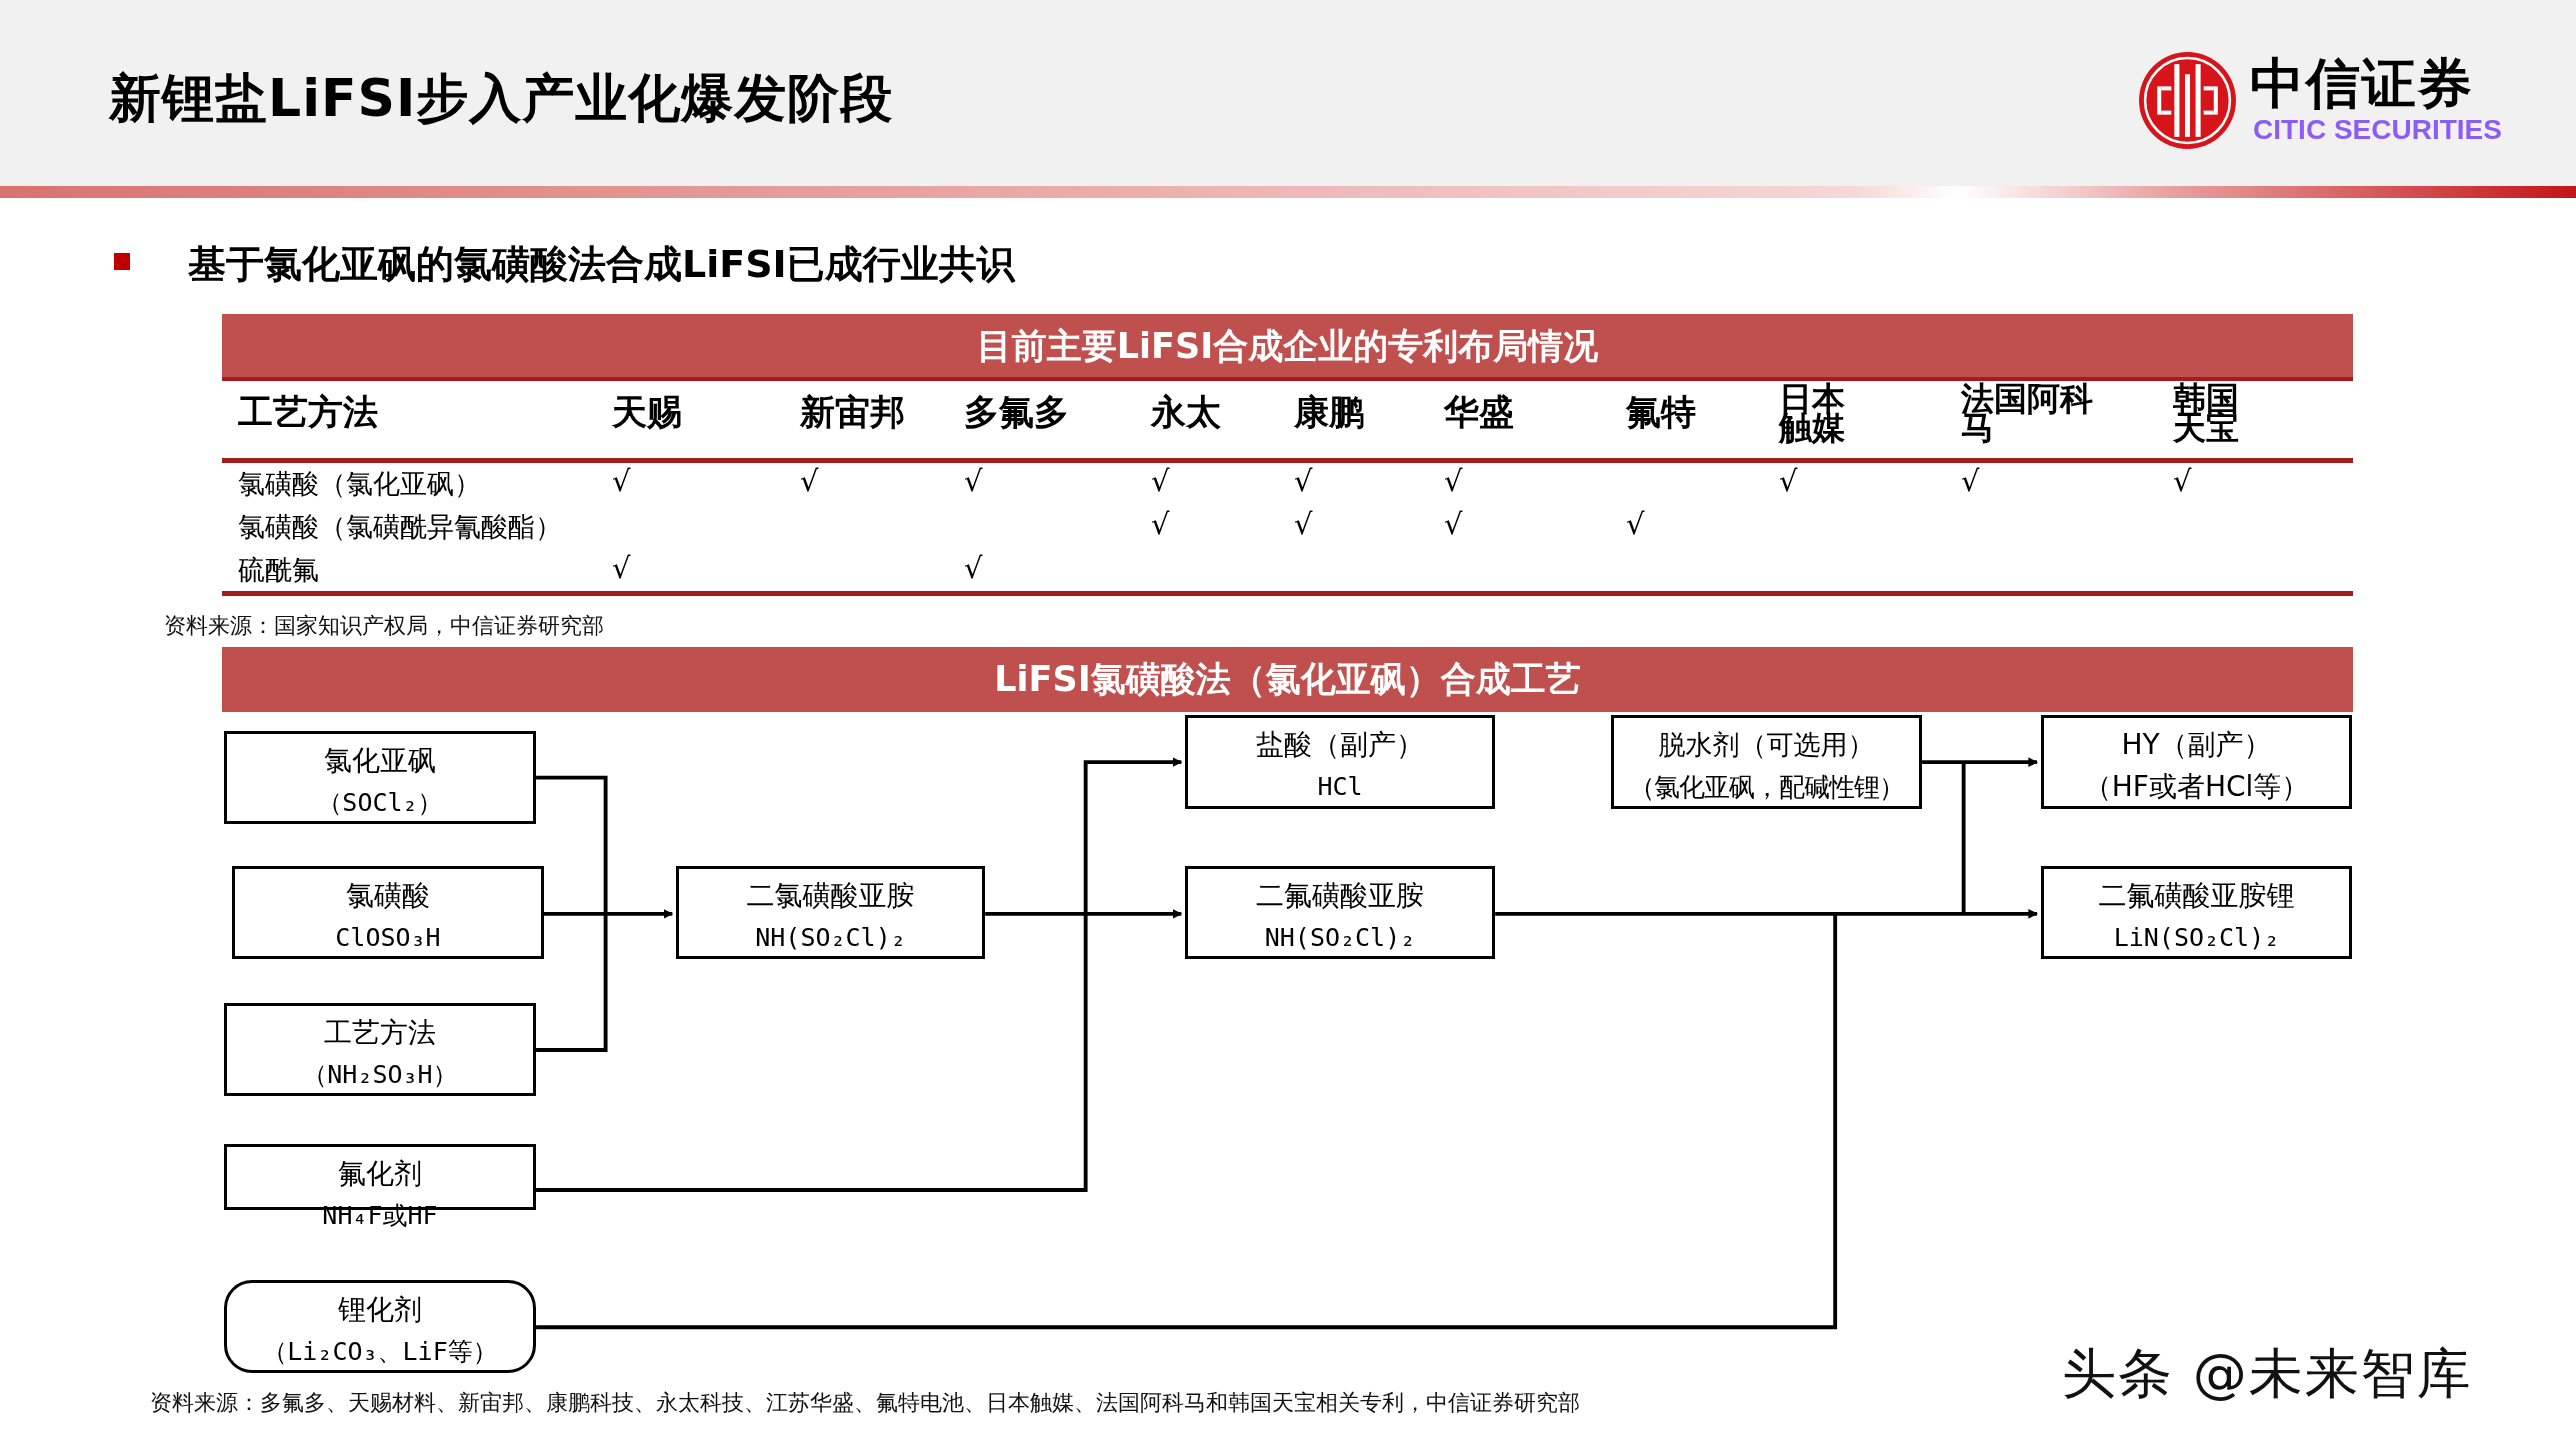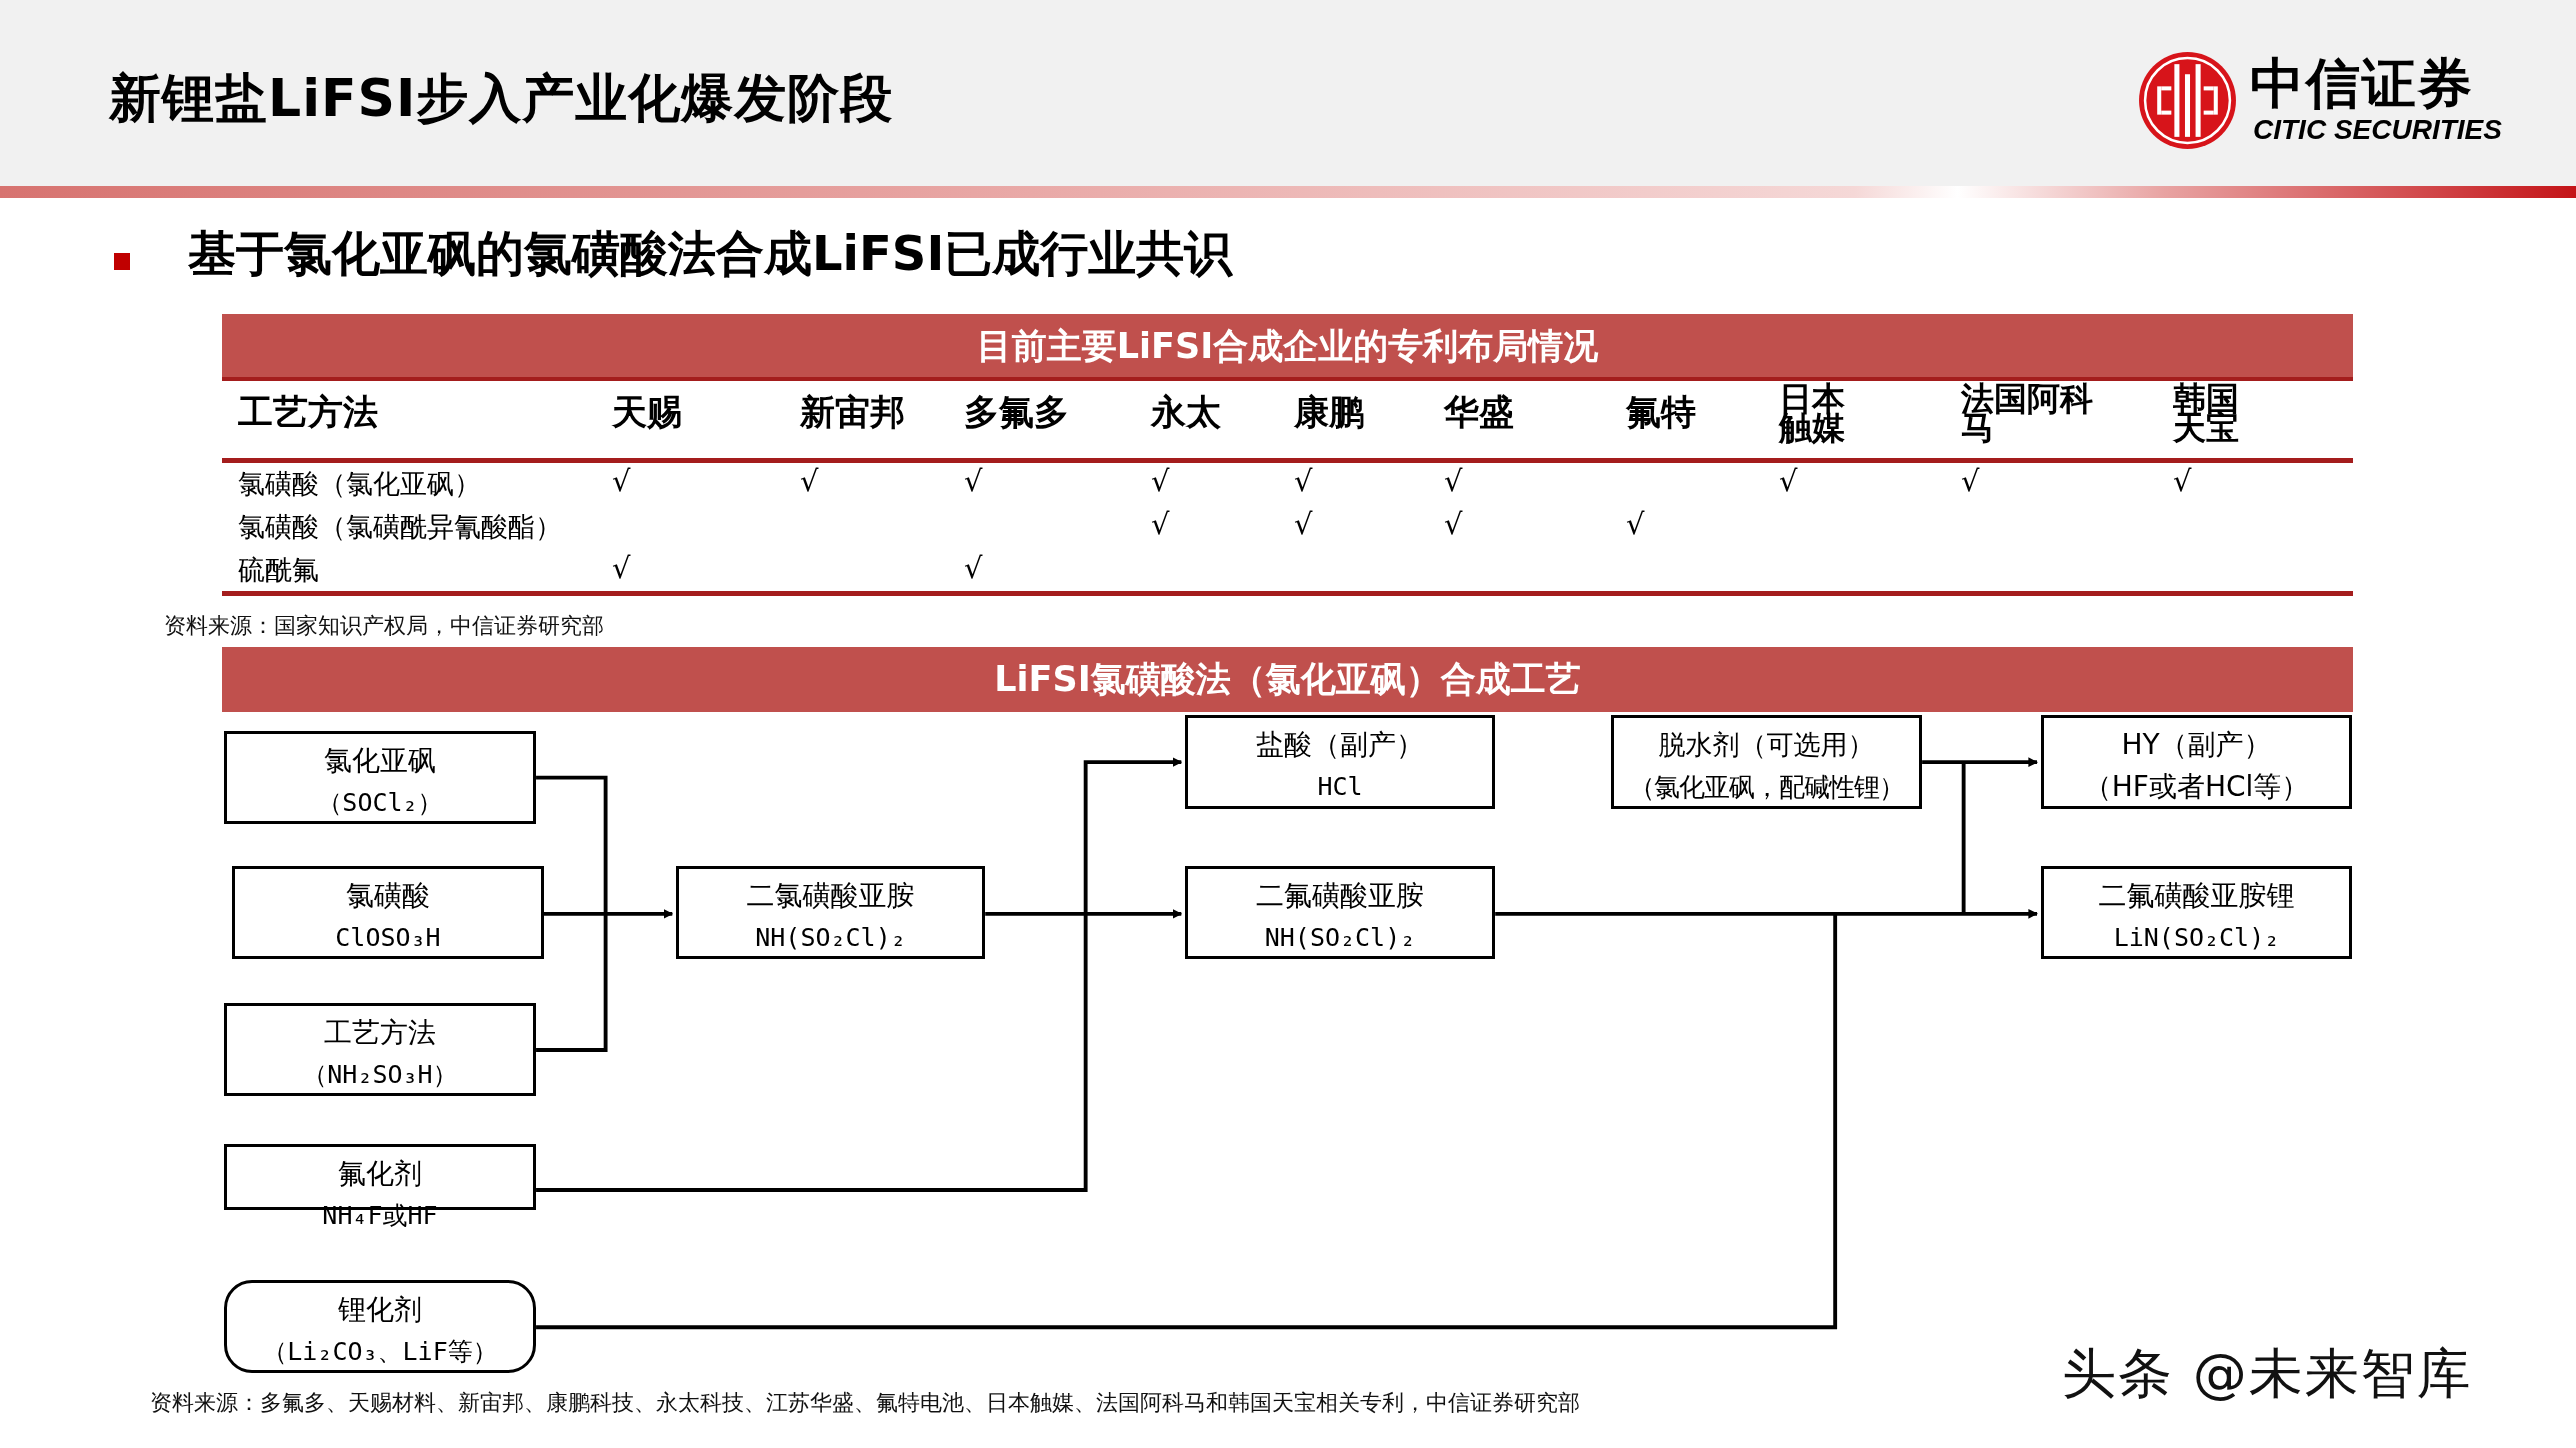--- a/index.html
+++ b/index.html
@@ -6,24 +6,24 @@
   html, body { width: 2576px; height: 1449px; background: #ffffff; overflow: hidden; }
   body { position: relative; font-family: "DejaVu Sans", "Liberation Sans", sans-serif; color: #000; }
 
   .header-band { position: absolute; left: 0; top: 0; width: 2576px; height: 188px; background: #f1f1f1; }
   .page-title { position: absolute; left: 109px; top: 64px; font-size: 52px; font-weight: bold; letter-spacing: 1px; white-space: nowrap; }
   .accent-line { position: absolute; left: 0; top: 186px; width: 2576px; height: 11.6px;
     background: linear-gradient(90deg, #d77370 0%, #e9a9a7 40%, #f5d8d7 72%, #ffffff 76%, #e8a3a2 84%, #c41418 100%); }
 
   .logo { position: absolute; left: 2137px; top: 50px; width: 101px; height: 101px; }
   .logo-cn { position: absolute; left: 2250px; top: 48px; font-family: Liberation Mono, monospace; font-size: 54px; font-weight: bold; color: #000000; letter-spacing: 1.9px; white-space: nowrap; }
-  .logo-en { position: absolute; left: 2253px; top: 114px; font-family: "Liberation Sans", sans-serif; font-size: 28px; font-weight: bold; color: #000000; white-space: nowrap; font-style: italic; }
+  .logo-en { position: absolute; left: 2253px; top: 114px; font-family: "Liberation Sans", sans-serif; font-size: 28px; font-weight: bold; color: #8b5cf6; white-space: nowrap; }
 
   .bullet { position: absolute; left: 114px; top: 253px; width: 15.5px; height: 17.4px; background: #c00000; }
-  .subtitle { position: absolute; left: 188px; top: 222px; font-size: 48px; font-weight: bold; white-space: nowrap; }
+  .subtitle { position: absolute; left: 188px; top: 239px; font-size: 38px; font-weight: bold; white-space: nowrap; }
 
   .band { position: absolute; left: 222px; width: 2131px; height: 65px; background: #c0504d; color: #fff;
     font-size: 35px; font-weight: bold; text-align: center; line-height: 65px; white-space: nowrap; }
   .band-underline { position: absolute; left: 222px; width: 2131px; height: 3.9px; background: #a41d1d; }
 
   .th { position: absolute; font-size: 35px; font-weight: bold; white-space: nowrap; line-height: 37px; }
   .th.two-line { font-size: 33px; line-height: 29px; }
   .row-label { position: absolute; left: 238px; font-size: 27px; white-space: nowrap; }
   .check { position: absolute; font-size: 29px; font-family: "DejaVu Serif", serif; }
   .red-rule { position: absolute; left: 222px; width: 2131px; height: 4.8px; background: #a41d1d; }

